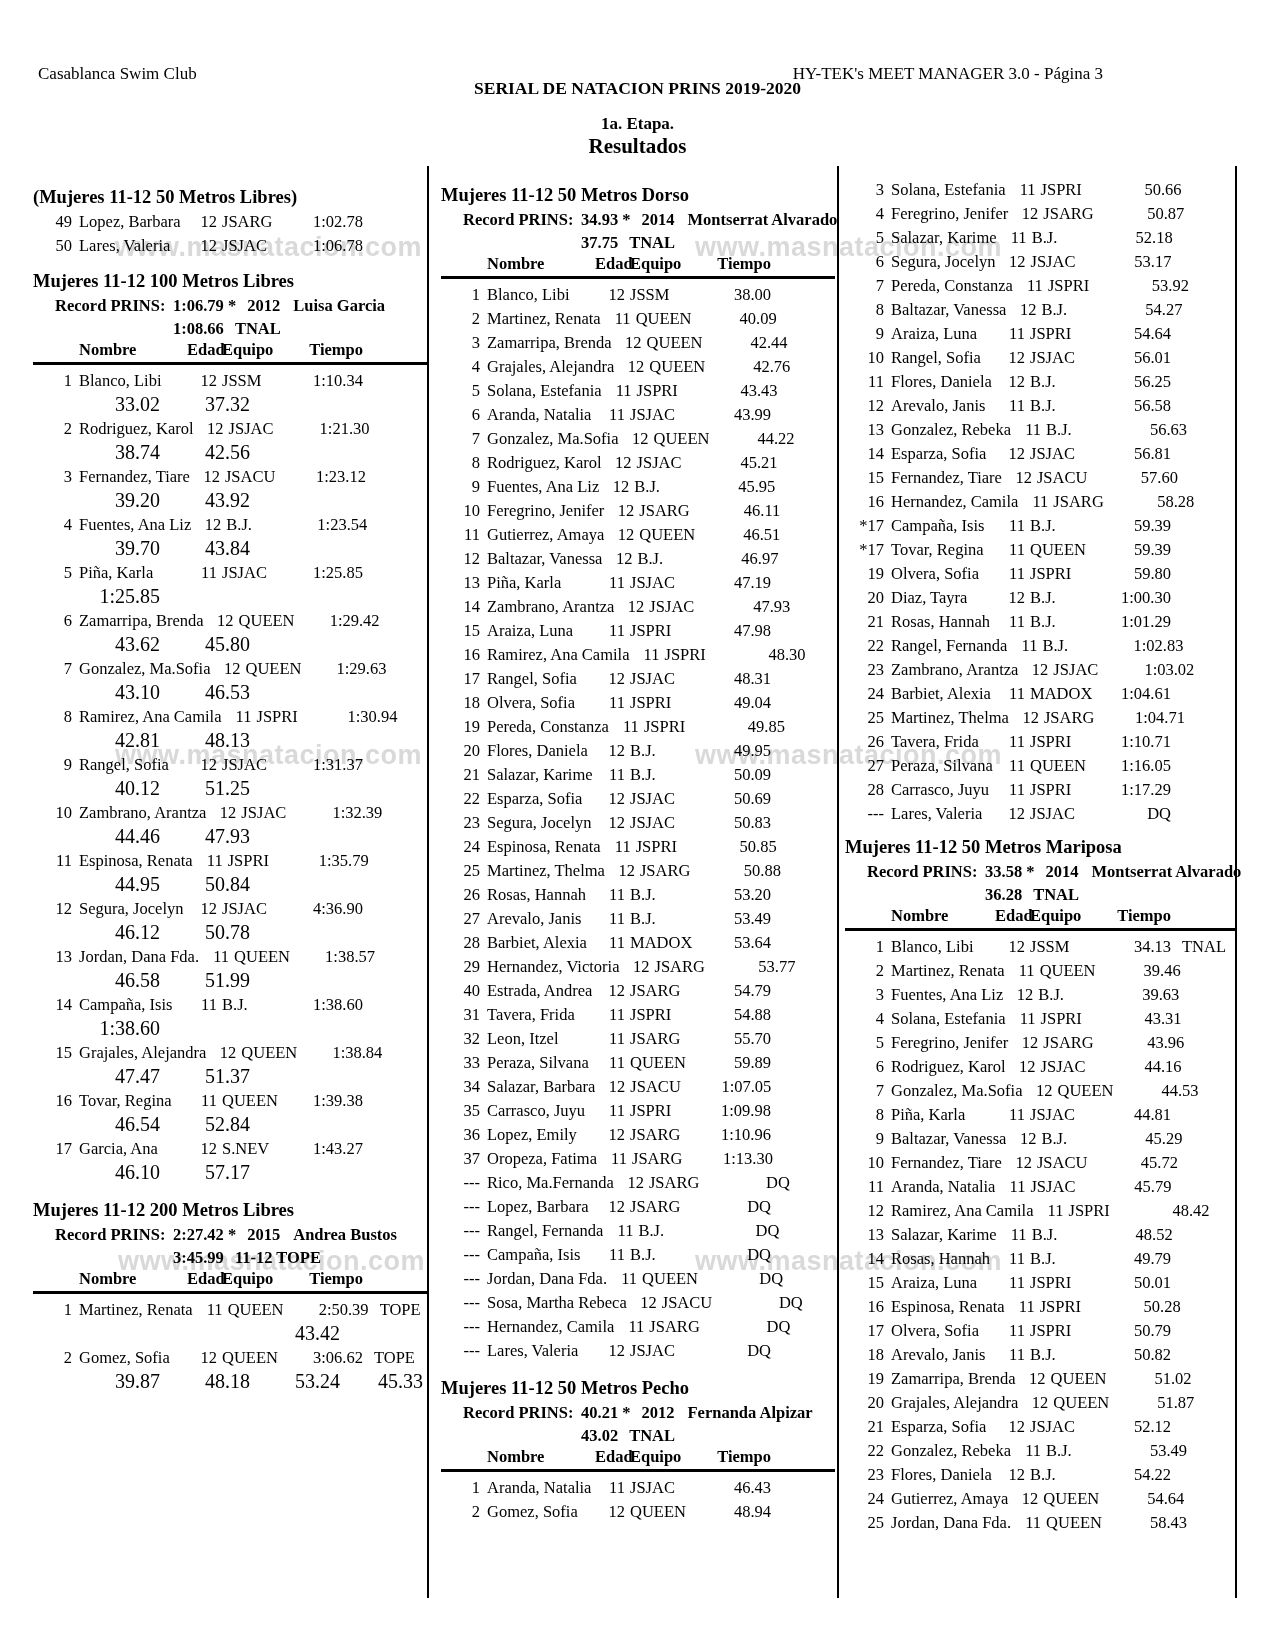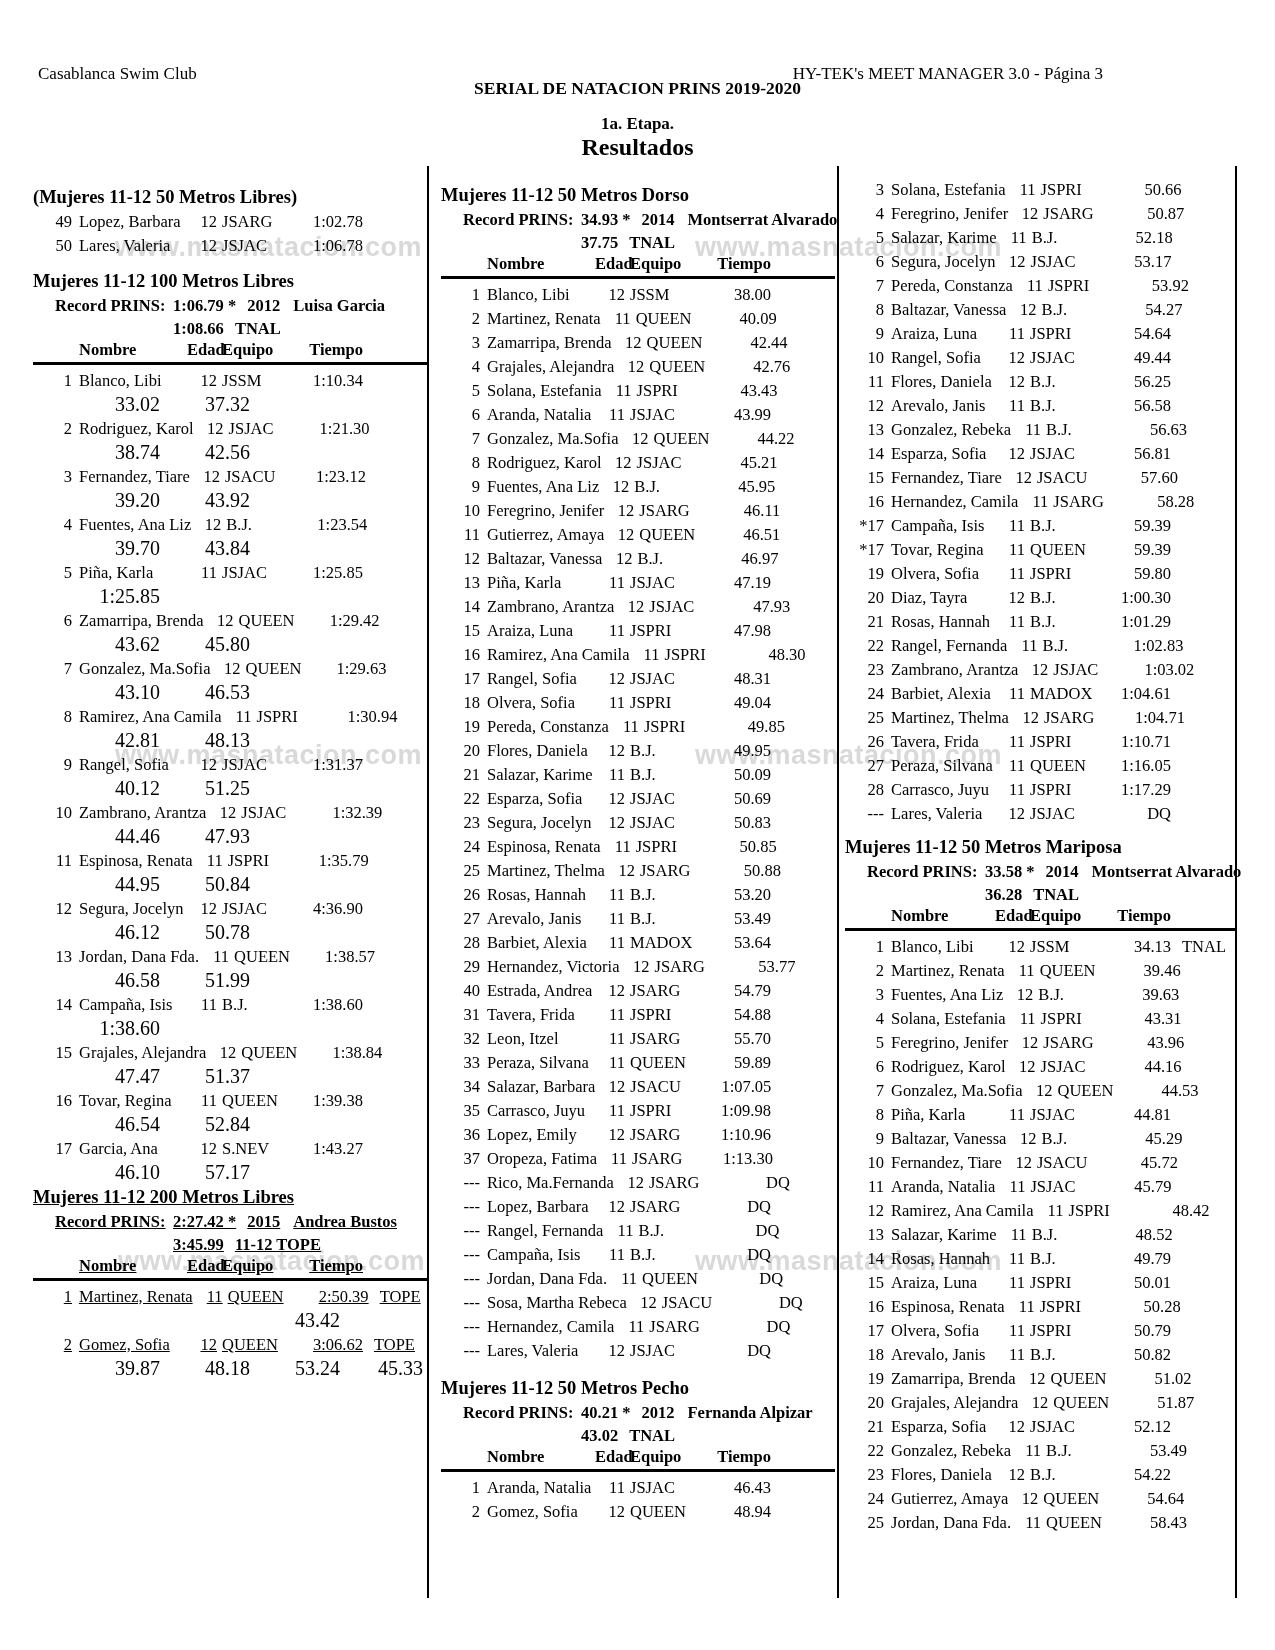--- a/index.html
+++ b/index.html
@@ -3,41 +3,41 @@
 <meta charset="utf-8">
 <style>
   html,body{margin:0;padding:0;background:#ffffff;}
   body{width:1275px;height:1650px;position:relative;font-family:"Liberation Serif",serif;color:#000;overflow:hidden;}
 
   
   .club{position:absolute;left:38px;top:64px;font-size:17px;}
   .manager{position:absolute;right:172px;top:64px;font-size:17px;}
   .meet-title{position:absolute;left:0;top:78px;width:100%;text-align:center;font-weight:bold;font-size:17.5px;}
   .stage{position:absolute;left:0;top:114px;width:100%;text-align:center;font-weight:bold;font-size:17px;}
-  .results-label{position:absolute;left:0;top:134px;width:100%;text-align:center;font-weight:bold;font-size:24px;}
+  .results-label{position:absolute;left:0;top:134px;width:100%;text-align:center;font-weight:bold;font-size:21px;}
 
   
   .wm{position:absolute;color:#d9d9d9;font-family:"Liberation Sans",sans-serif;font-weight:bold;font-size:27px;letter-spacing:.5px;white-space:nowrap;}
   .wm1{left:115px;top:232px;} .wm2{left:695px;top:232px;}
   .wm3{left:115px;top:740px;} .wm4{left:695px;top:740px;}
   .wm5{left:118px;top:1246px;} .wm6{left:695px;top:1246px;}
 
   
   .vline{position:absolute;top:166px;height:1432px;width:2px;background:#000;}
   .vl1{left:427px;} .vl2{left:837px;} .vl3{left:1235px;}
 
   
   .col{position:absolute;top:168px;}
   #col-left{left:33px;width:394px;}
   #col-middle{left:441px;width:394px;}
   #col-right{left:845px;width:390px;}
 
   #col-left  .sec0{margin-top:17px;}
   #col-left  .sec1{margin-top:11px;}
-  #col-left  .sec2{text-decoration:underline;}
+  #col-left  .sec2{margin-top:13px;}
   #col-middle .sec0{margin-top:15px;}
   #col-middle .sec1{margin-top:13px;}
   #col-right .sec0{margin-top:10px;}
   #col-right .sec1{margin-top:9px;}
 
   .cont-title,.event-title{font-weight:bold;font-size:18.5px;height:25px;line-height:24px;white-space:nowrap;}
 
   .recline{display:flex;font-weight:bold;height:23px;line-height:23px;font-size:16.5px;white-space:nowrap;}
   .r-indent{width:140px;padding-left:22px;box-sizing:border-box;flex:none;}
   .r-time{flex:none;}
@@ -847,21 +847,21 @@
         <span class="c-age">11</span>
         <span class="c-team">JSPRI</span>
         <span class="c-time">54.64</span>
         <span class="c-tag"></span>
       </div>
       <div class="row">
         <span class="c-place">10</span>
         <span class="c-name">Rangel, Sofia</span>
         <span class="c-age">12</span>
         <span class="c-team">JSJAC</span>
-        <span class="c-time">49.44</span>
+        <span class="c-time">56.01</span>
         <span class="c-tag"></span>
       </div>
       <div class="row">
         <span class="c-place">11</span>
         <span class="c-name">Flores, Daniela</span>
         <span class="c-age">12</span>
         <span class="c-team">B.J.</span>
         <span class="c-time">56.25</span>
         <span class="c-tag"></span>
       </div>

